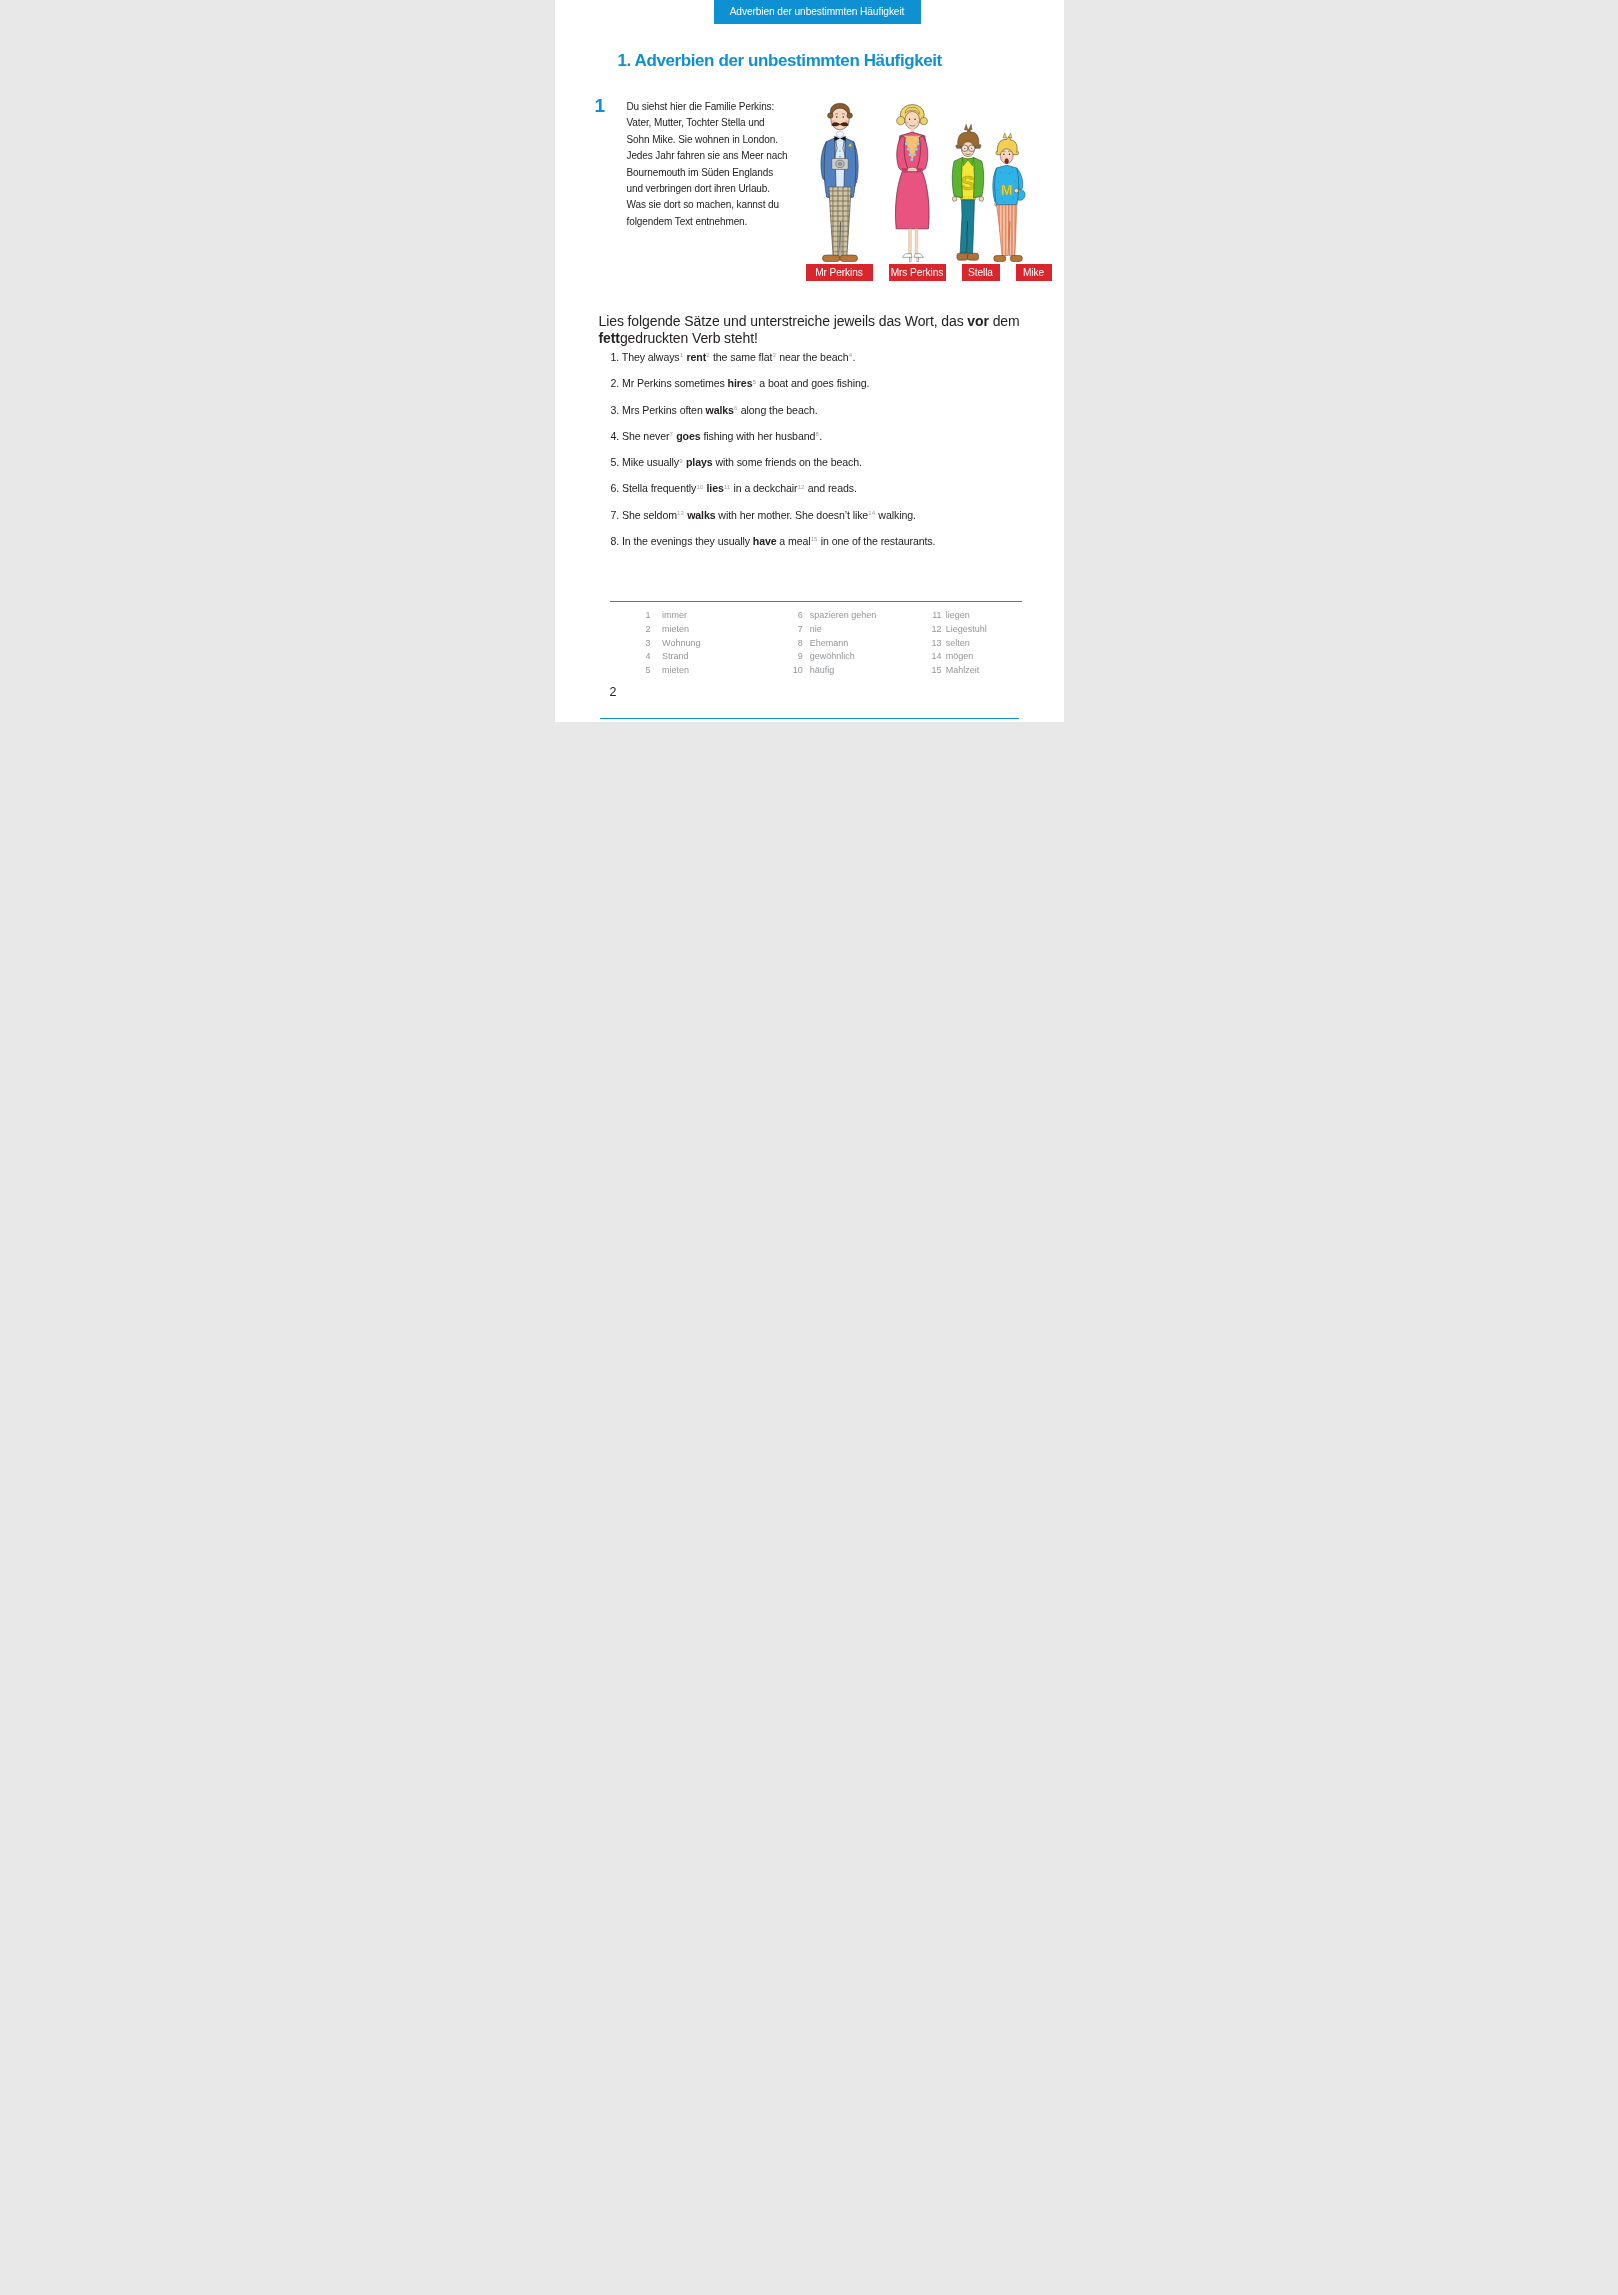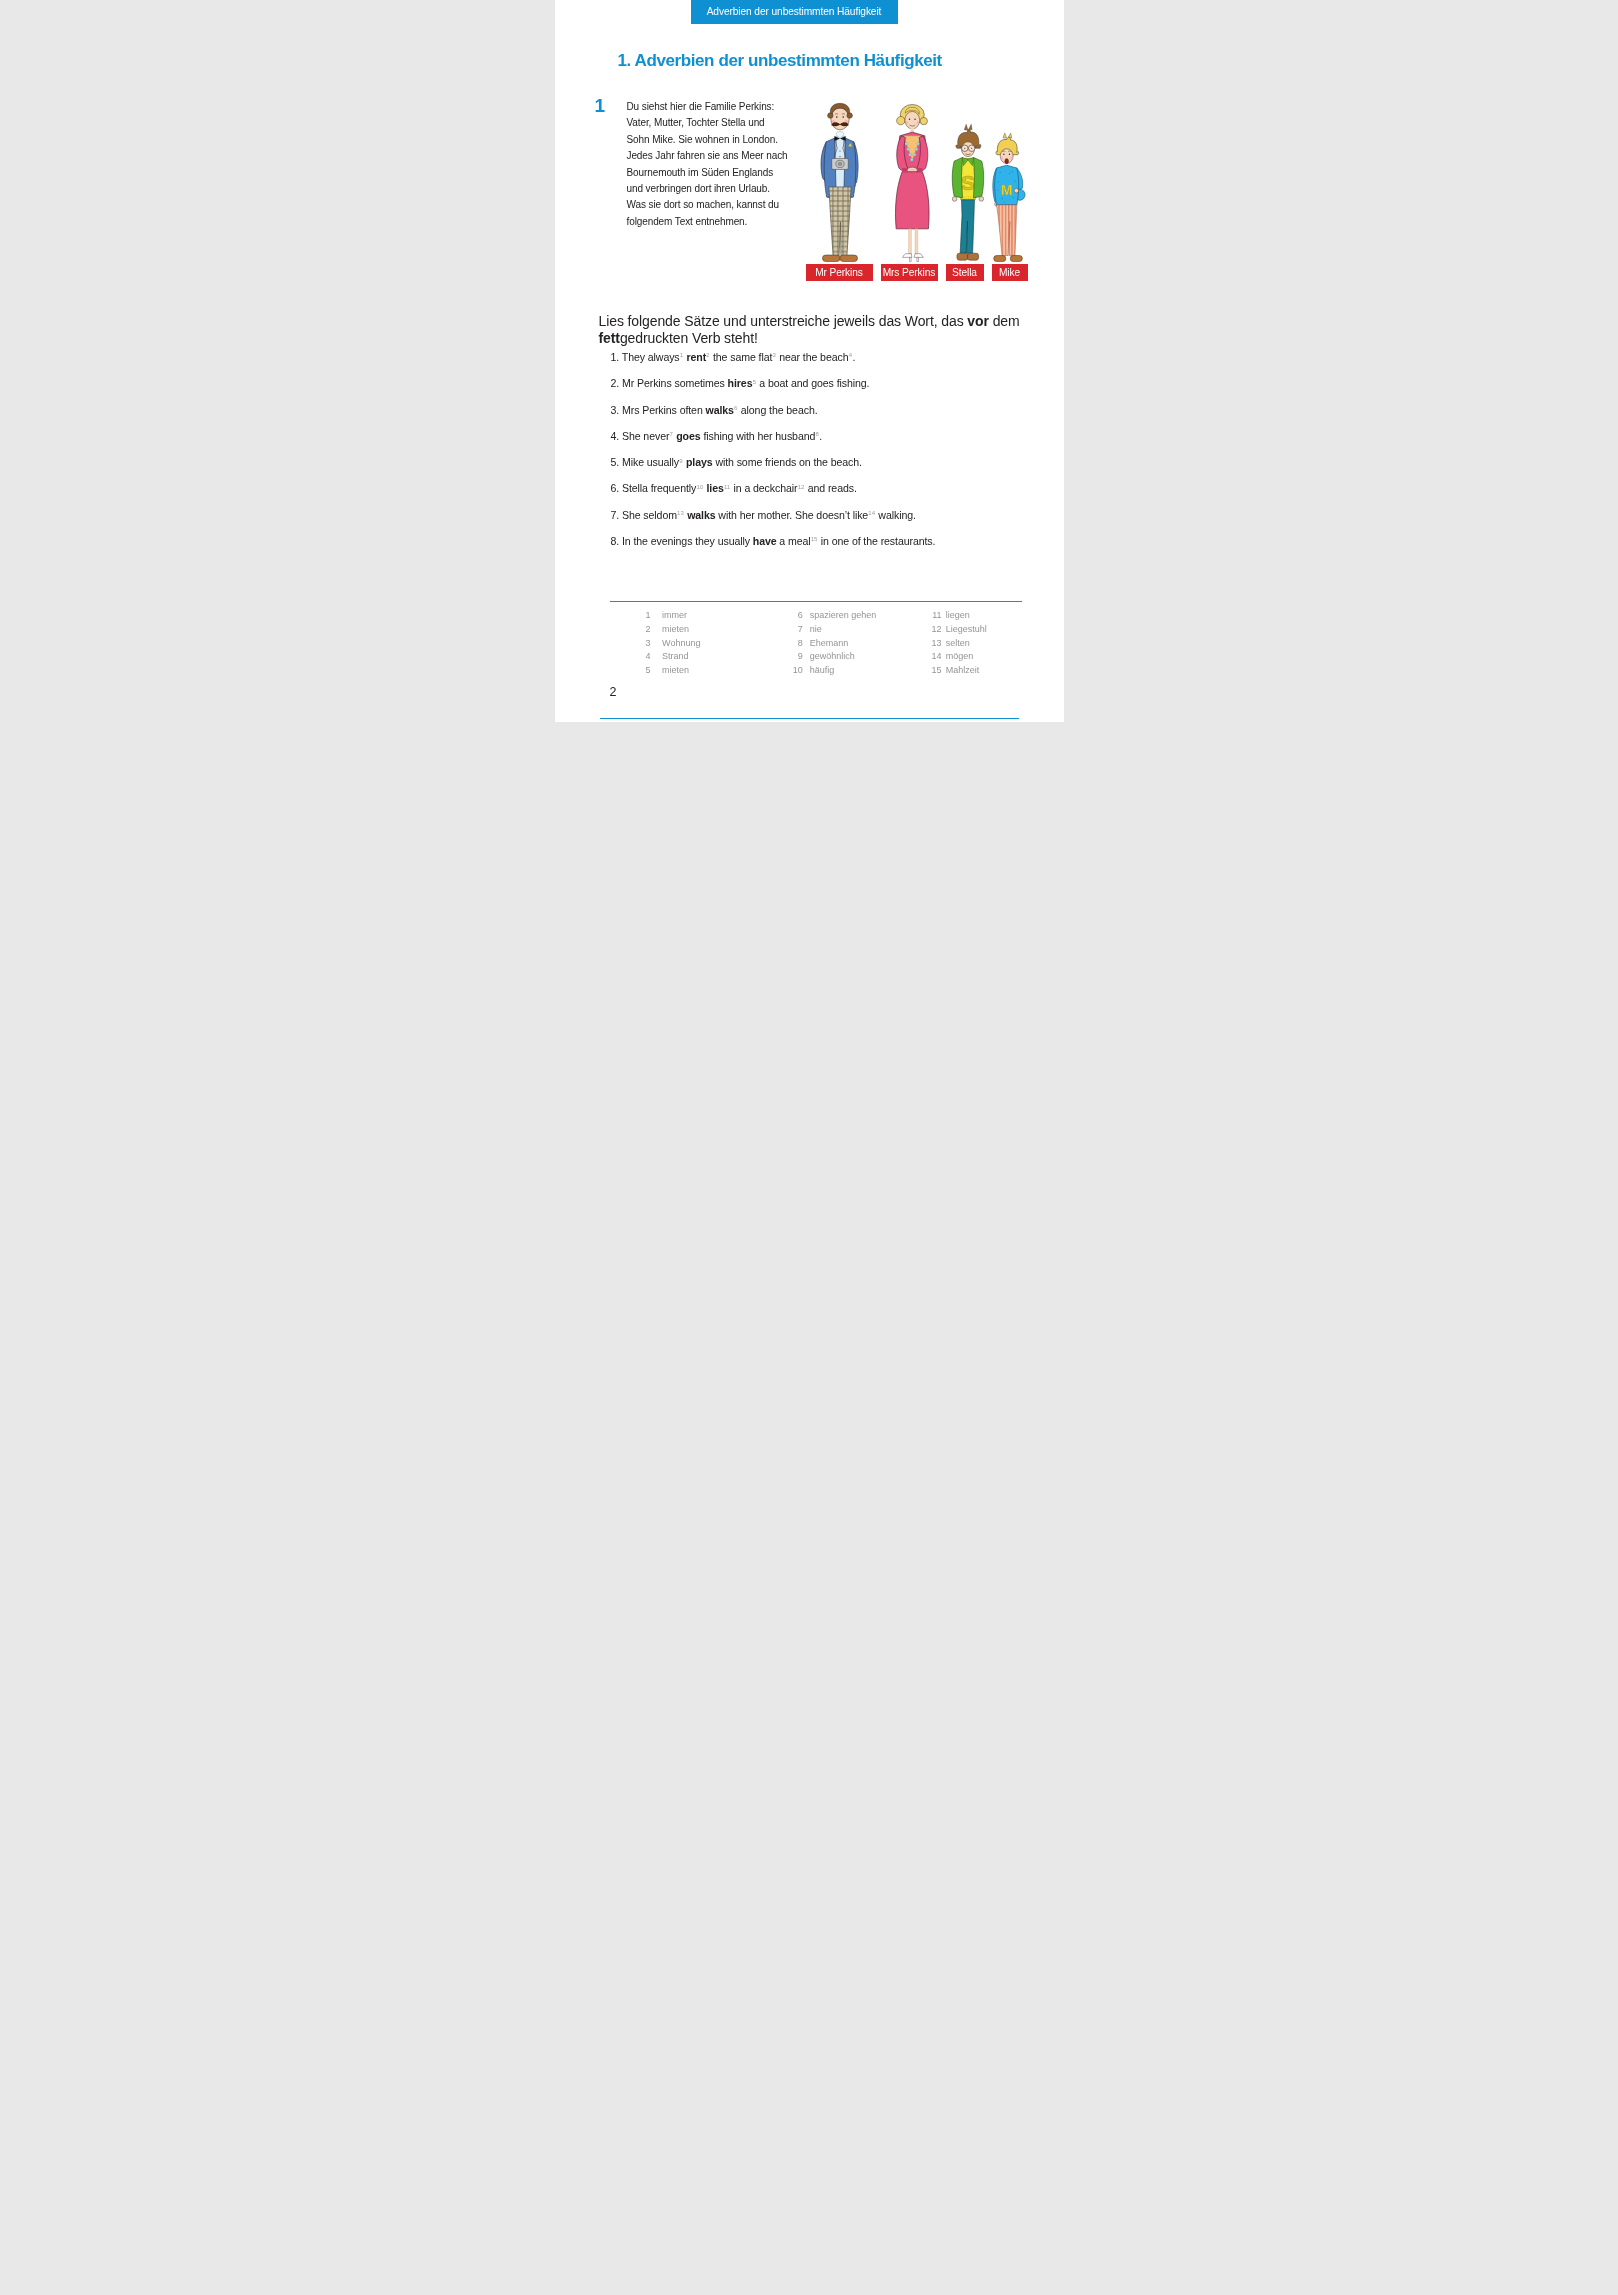--- a/index.html
+++ b/index.html
@@ -5,38 +5,38 @@
 <style>
   :root{
     --accent:#0e90d2; --red:#d8262c; --ink:#262224; --gray:#939598; --supgray:#9b9da0;
   }
   html,body{margin:0;padding:0;background:#e8e8e8;}
   #page{
     position:relative;width:509px;height:722px;margin:0 auto;background:#ffffff;
     font-family:"Liberation Sans",sans-serif;color:var(--ink);overflow:hidden;
   }
   .header-tab{
-    position:absolute;left:136px;top:0;width:207px;height:23.6px;background:var(--accent);
+    position:absolute;left:159px;top:0;width:207px;height:23.6px;background:var(--accent);
     color:#fff;font-size:10.2px;display:flex;align-items:center;justify-content:center;
     letter-spacing:-0.1px;
   }
   .page-title{
     position:absolute;left:63px;top:51px;font-size:17px;font-weight:700;
     color:var(--accent);letter-spacing:-0.4px;white-space:nowrap;
   }
   .ex-number{
     position:absolute;left:40px;top:96px;font-size:19px;font-weight:700;color:var(--accent);
     line-height:1;
   }
   .intro{
     position:absolute;left:72px;top:99px;width:217px;font-size:10px;line-height:16.4px;
     white-space:pre-line;letter-spacing:-0.1px;
   }
   .figure-area{position:absolute;left:250px;top:85px;width:221px;height:179px;}
-  .labels-row{position:absolute;left:251px;top:264px;display:flex;gap:8px;height:16.7px;}
+  .labels-row{position:absolute;left:251px;top:264px;display:flex;gap:16px;height:16.7px;}
   .fig-label{
     background:var(--red);color:#fff;font-size:10.2px;display:flex;align-items:center;
     justify-content:center;letter-spacing:-0.1px;
   }
   .fig-label.l0{width:67px}.fig-label.l1{width:57px}.fig-label.l2{width:38px}.fig-label.l3{width:36px}
   .instruction{
     position:absolute;left:44px;top:313px;width:435px;font-size:14px;line-height:16.5px;
     white-space:pre-line;letter-spacing:-0.1px;
   }
   .sentences{position:absolute;left:56px;top:352px;width:444px;font-size:10.6px;letter-spacing:-0.1px;}

